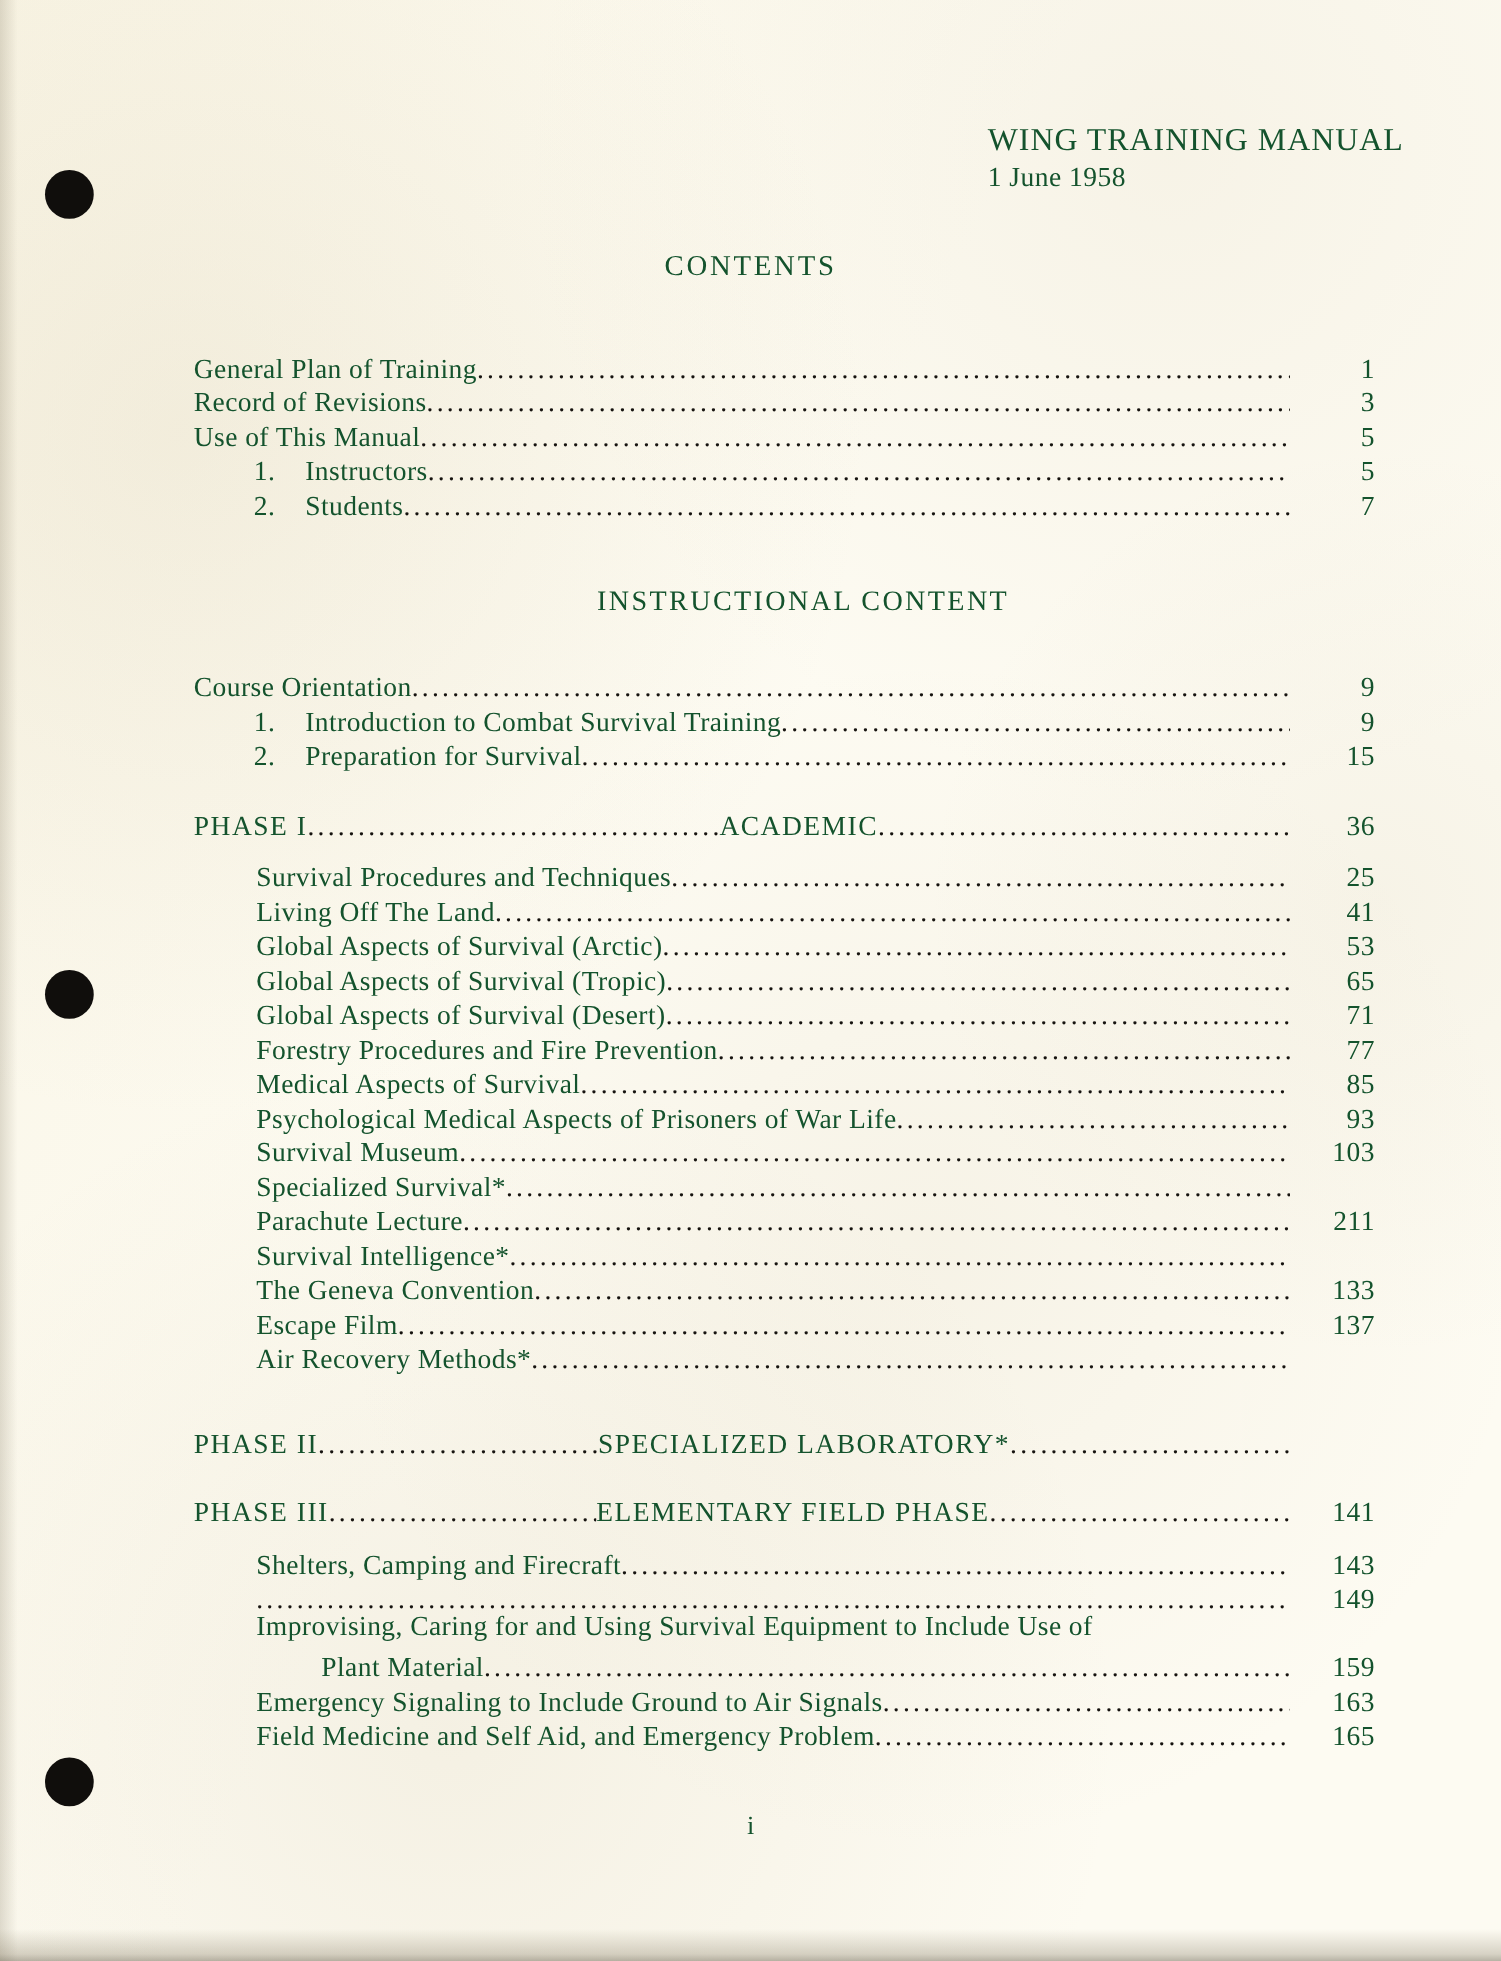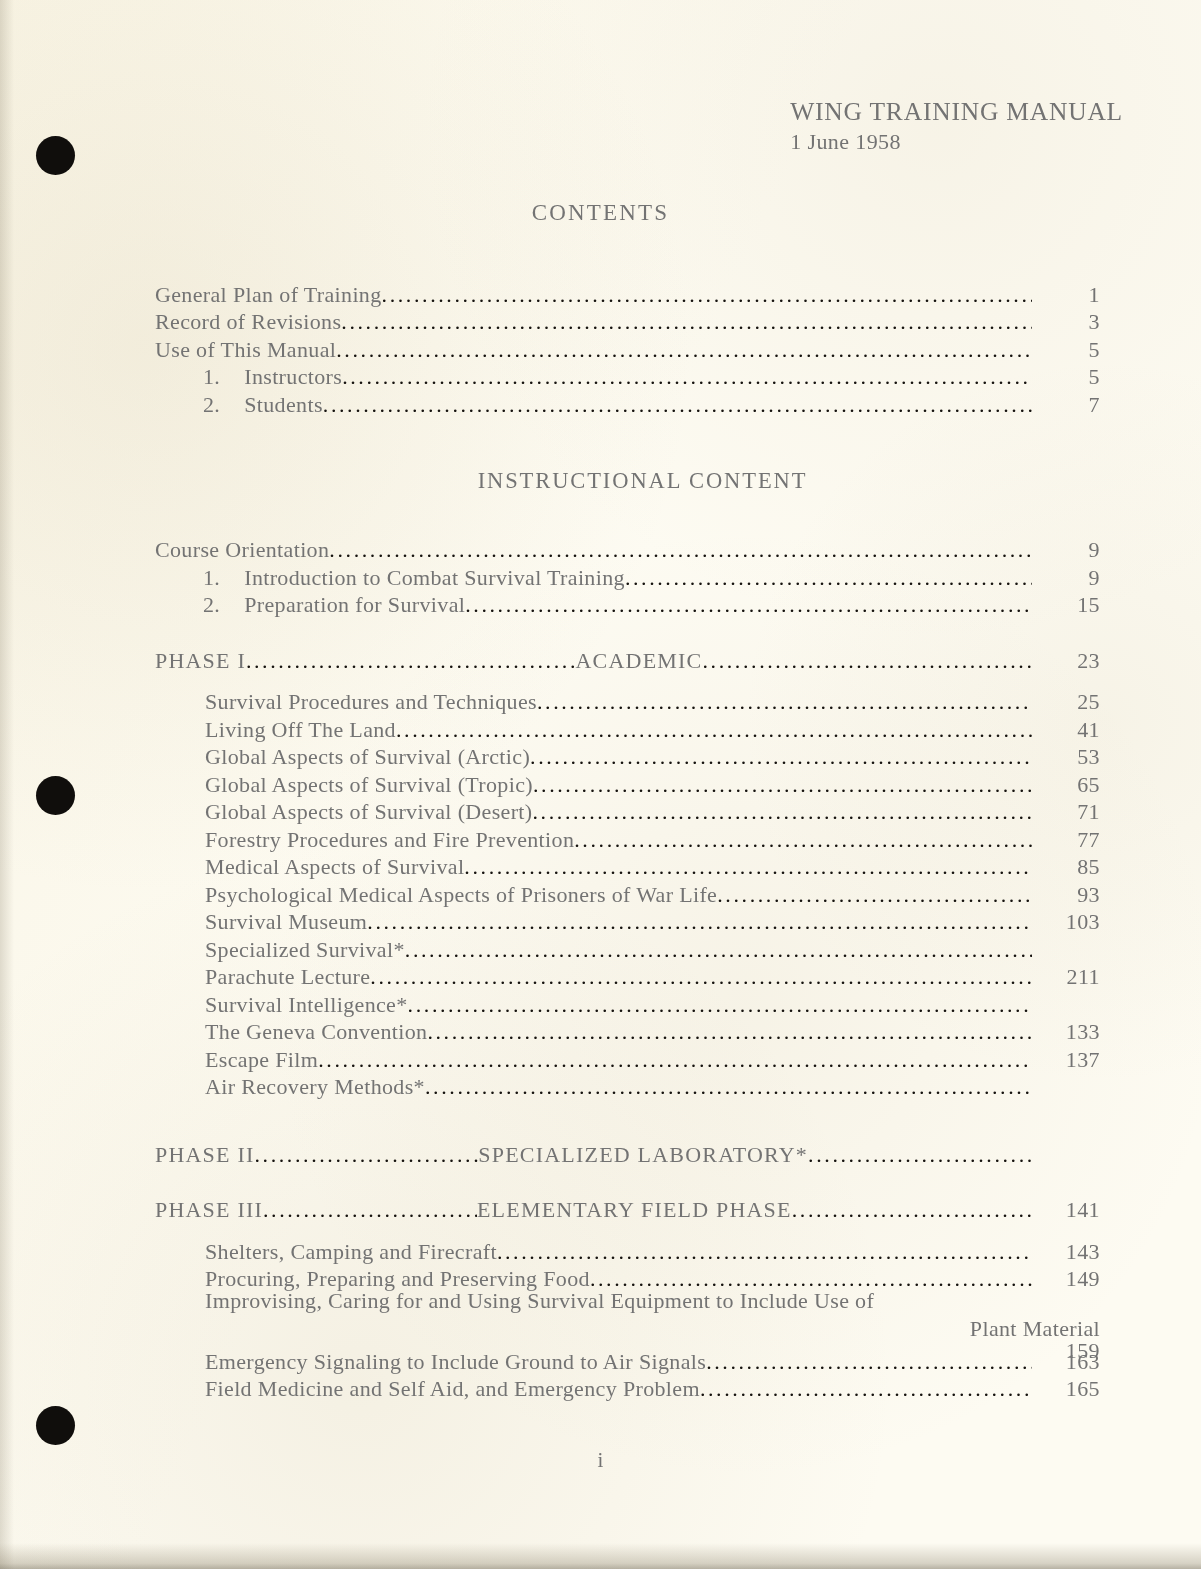--- a/index.html
+++ b/index.html
@@ -8,21 +8,21 @@
     background: #8d8d8a;
   }
   .page {
     position: relative;
     width: 1201px;
     height: 1569px;
     margin: 0 auto;
     background: #fdfbf2;
     overflow: hidden;
     font-family: "Liberation Serif", "DejaVu Serif", serif;
-    color: #737373;
+    color: #14532d;
     box-sizing: border-box;
   }
   
   .paper-grain {
     position: absolute;
     inset: 0;
     pointer-events: none;
     background:
       radial-gradient(circle at 12% 22%, rgba(201,186,150,0.17) 0%, rgba(201,186,150,0) 34%),
       radial-gradient(circle at 78% 8%, rgba(205,190,155,0.13) 0%, rgba(205,190,155,0) 30%),
@@ -143,21 +143,21 @@
   .toc-row .pageno {
     flex: 0 0 64px;
     text-align: right;
     letter-spacing: 0.4px;
     padding-left: 4px;
   }
 
   
   .indent-num { padding-left: 48px; }
   .indent-topic { padding-left: 50px; }
-  .indent-cont  { padding-left: 102px; flex-direction: column; }
+  .indent-cont  { padding-left: 102px; }
 
   .phase-row .label,
   .phase-row .midlabel {
     letter-spacing: 1.2px;
   }
   .phase-row .midlabel { flex: 0 0 auto; }
 
   .wrap-row {
     font-size: 22px;
     line-height: 1.0;
@@ -259,21 +259,21 @@
       </div>
     </div>
 
     <div class="gap-md"></div>
 
     <div class="toc-row phase-row">
       <span class="label">PHASE I</span>
       <span class="leader"></span>
       <span class="midlabel">ACADEMIC</span>
       <span class="leader"></span>
-      <span class="pageno">23</span>
+      <span class="pageno">36</span>
     </div>
 
     <div class="gap-sm"></div>
 
     <div>
       <div class="toc-row indent-topic">
         <span class="label">Survival Procedures and Techniques</span>
         <span class="leader"></span>
         <span class="pageno">25</span>
       </div>
@@ -371,21 +371,20 @@
 
     <div class="gap-sm"></div>
 
     <div>
       <div class="toc-row indent-topic">
         <span class="label">Shelters, Camping and Firecraft</span>
         <span class="leader"></span>
         <span class="pageno">143</span>
       </div>
       <div class="toc-row indent-topic">
-        <span class="label">Procuring, Preparing and Preserving Food</span>
         <span class="leader"></span>
         <span class="pageno">149</span>
       </div>
 
       <div class="wrap-row">Improvising, Caring for and Using Survival Equipment to Include Use of</div>
       <div class="toc-row indent-cont">
         <span class="label">Plant Material</span>
         <span class="leader"></span>
         <span class="pageno">159</span>
       </div>

